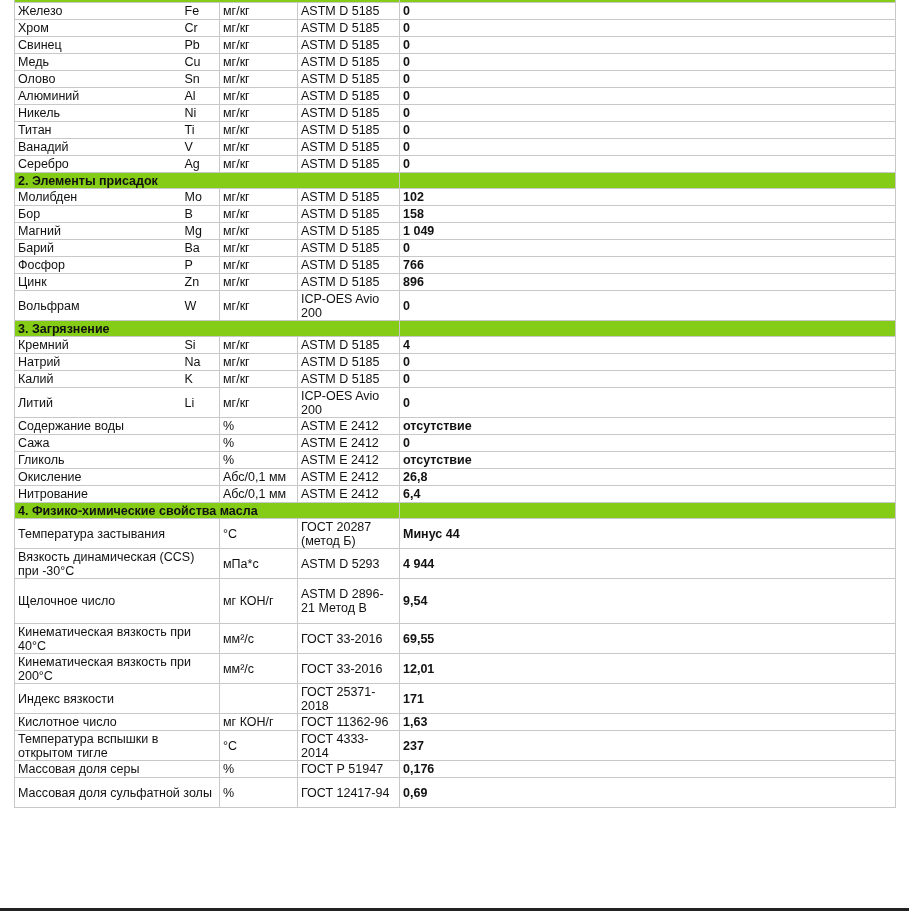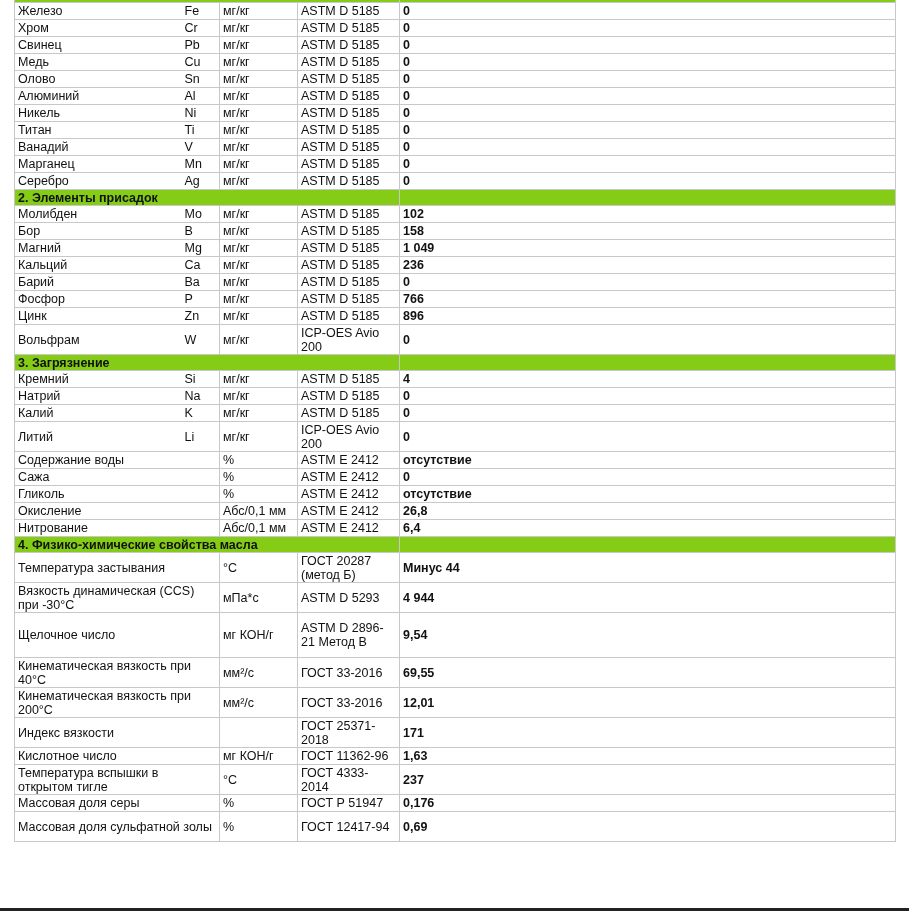--- a/index.html
+++ b/index.html
@@ -90,27 +90,20 @@
           <td class="val">0</td>
         </tr>
         <tr>
           <td class="name">Ванадий</td>
           <td class="sym">V</td>
           <td>мг/кг</td>
           <td>ASTM D 5185</td>
           <td class="val">0</td>
         </tr>
         <tr>
-          <td class="name">Марганец</td>
-          <td class="sym">Mn</td>
-          <td>мг/кг</td>
-          <td>ASTM D 5185</td>
-          <td class="val">0</td>
-        </tr>
-        <tr>
           <td class="name">Серебро</td>
           <td class="sym">Ag</td>
           <td>мг/кг</td>
           <td>ASTM D 5185</td>
           <td class="val">0</td>
         </tr>
         <tr class="section">
           <td colspan="4">2. Элементы присадок</td>
           <td></td>
         </tr>
@@ -127,27 +120,20 @@
           <td>мг/кг</td>
           <td>ASTM D 5185</td>
           <td class="val">158</td>
         </tr>
         <tr>
           <td class="name">Магний</td>
           <td class="sym">Mg</td>
           <td>мг/кг</td>
           <td>ASTM D 5185</td>
           <td class="val">1 049</td>
-        </tr>
-        <tr>
-          <td class="name">Кальций</td>
-          <td class="sym">Ca</td>
-          <td>мг/кг</td>
-          <td>ASTM D 5185</td>
-          <td class="val">236</td>
         </tr>
         <tr>
           <td class="name">Барий</td>
           <td class="sym">Ba</td>
           <td>мг/кг</td>
           <td>ASTM D 5185</td>
           <td class="val">0</td>
         </tr>
         <tr>
           <td class="name">Фосфор</td>

